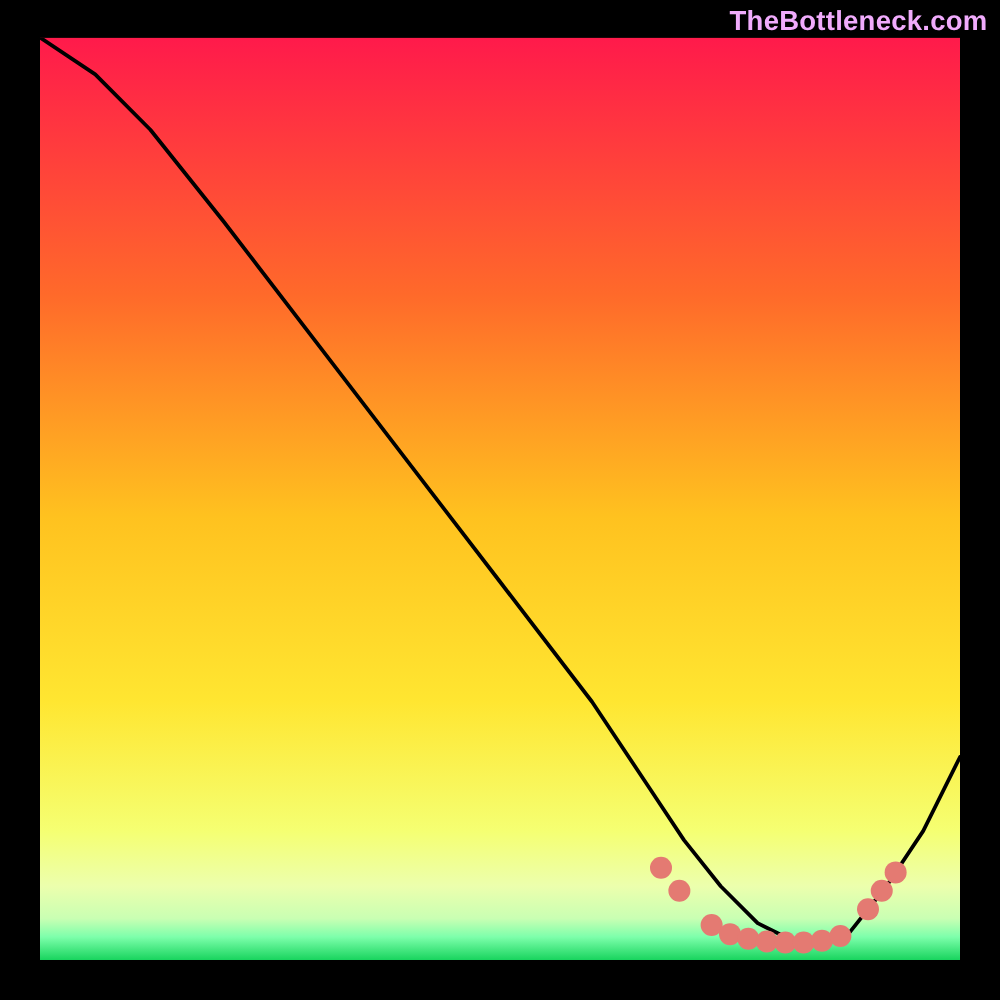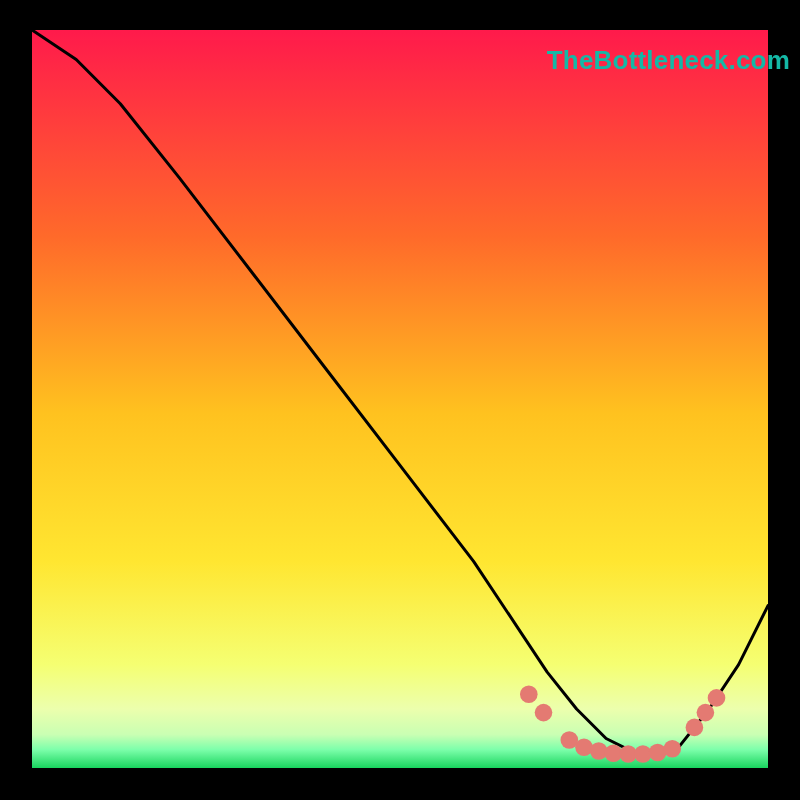--- a/index.html
+++ b/index.html
@@ -14,26 +14,25 @@
   .frame {
     position: relative;
     width: 800px;
     height: 800px;
     background: #000;
   }
   .watermark {
     position: absolute;
     top: 4px;
     right: 10px;
-    color: #14b8a6;
-    font-size: 26px;
+    color: #f0abfc;
+    font-size: 22px;
     font-weight: 600;
     letter-spacing: 0.2px;
     z-index: 5;
-    margin-top: 41px;
   }
   .plot {
     position: absolute;
     left: 32px;
     top: 30px;
     width: 736px;
     height: 738px;
     overflow: hidden;
   }
   svg { display: block; }

